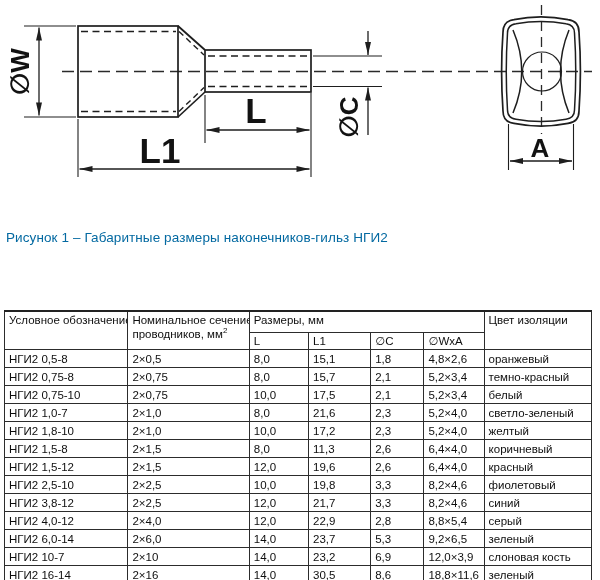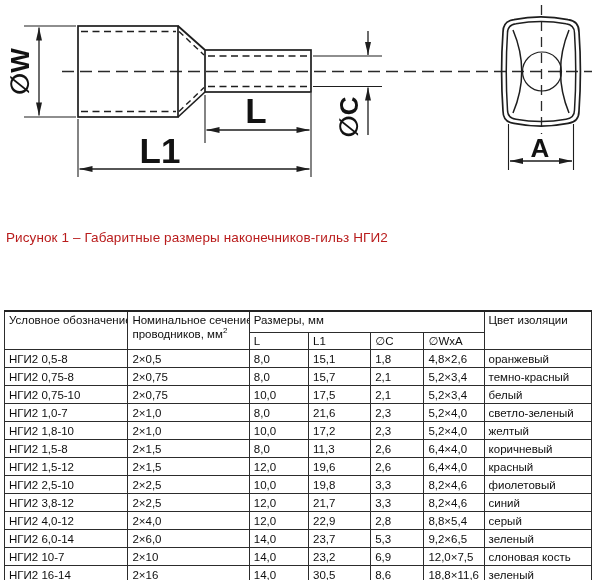--- a/index.html
+++ b/index.html
@@ -3,21 +3,21 @@
 <meta charset="utf-8">
 <style>
   html,body{margin:0;padding:0;background:#ffffff;}
   .page{
     position:relative; width:600px; height:580px; background:#ffffff;
     font-family:"Liberation Sans","DejaVu Sans",sans-serif; color:#111;
     overflow:hidden;
   }
   .drawing{position:absolute; left:0; top:0;}
   .caption{
-    position:absolute; left:6px; top:230px; font-size:13.5px; color:#b91c1c;
+    position:absolute; left:6px; top:230px; font-size:13.5px; color:#0369a1;
     letter-spacing:.1px;
   }
   table.dim{
     position:absolute; left:4px; top:310px; width:588px;
     border-collapse:collapse; table-layout:fixed;
     font-size:11.5px; color:#0e0e0e;
   }
   table.dim th, table.dim td{
     border:1px solid #2c2c2c; padding:1px 4px; text-align:left;
     vertical-align:top; font-weight:normal; white-space:nowrap; overflow:hidden;
@@ -238,21 +238,21 @@
       <td>5,3</td>
       <td>9,2×6,5</td>
       <td>зеленый</td>
     </tr>
         <tr>
       <td>НГИ2 10-7</td>
       <td>2×10</td>
       <td>14,0</td>
       <td>23,2</td>
       <td>6,9</td>
-      <td>12,0×7,5</td>
+      <td>12,0×3,9</td>
       <td>слоновая кость</td>
     </tr>
         <tr>
       <td>НГИ2 16-14</td>
       <td>2×16</td>
       <td>14,0</td>
       <td>30,5</td>
       <td>8,6</td>
       <td>18,8×11,6</td>
       <td>зеленый</td>

